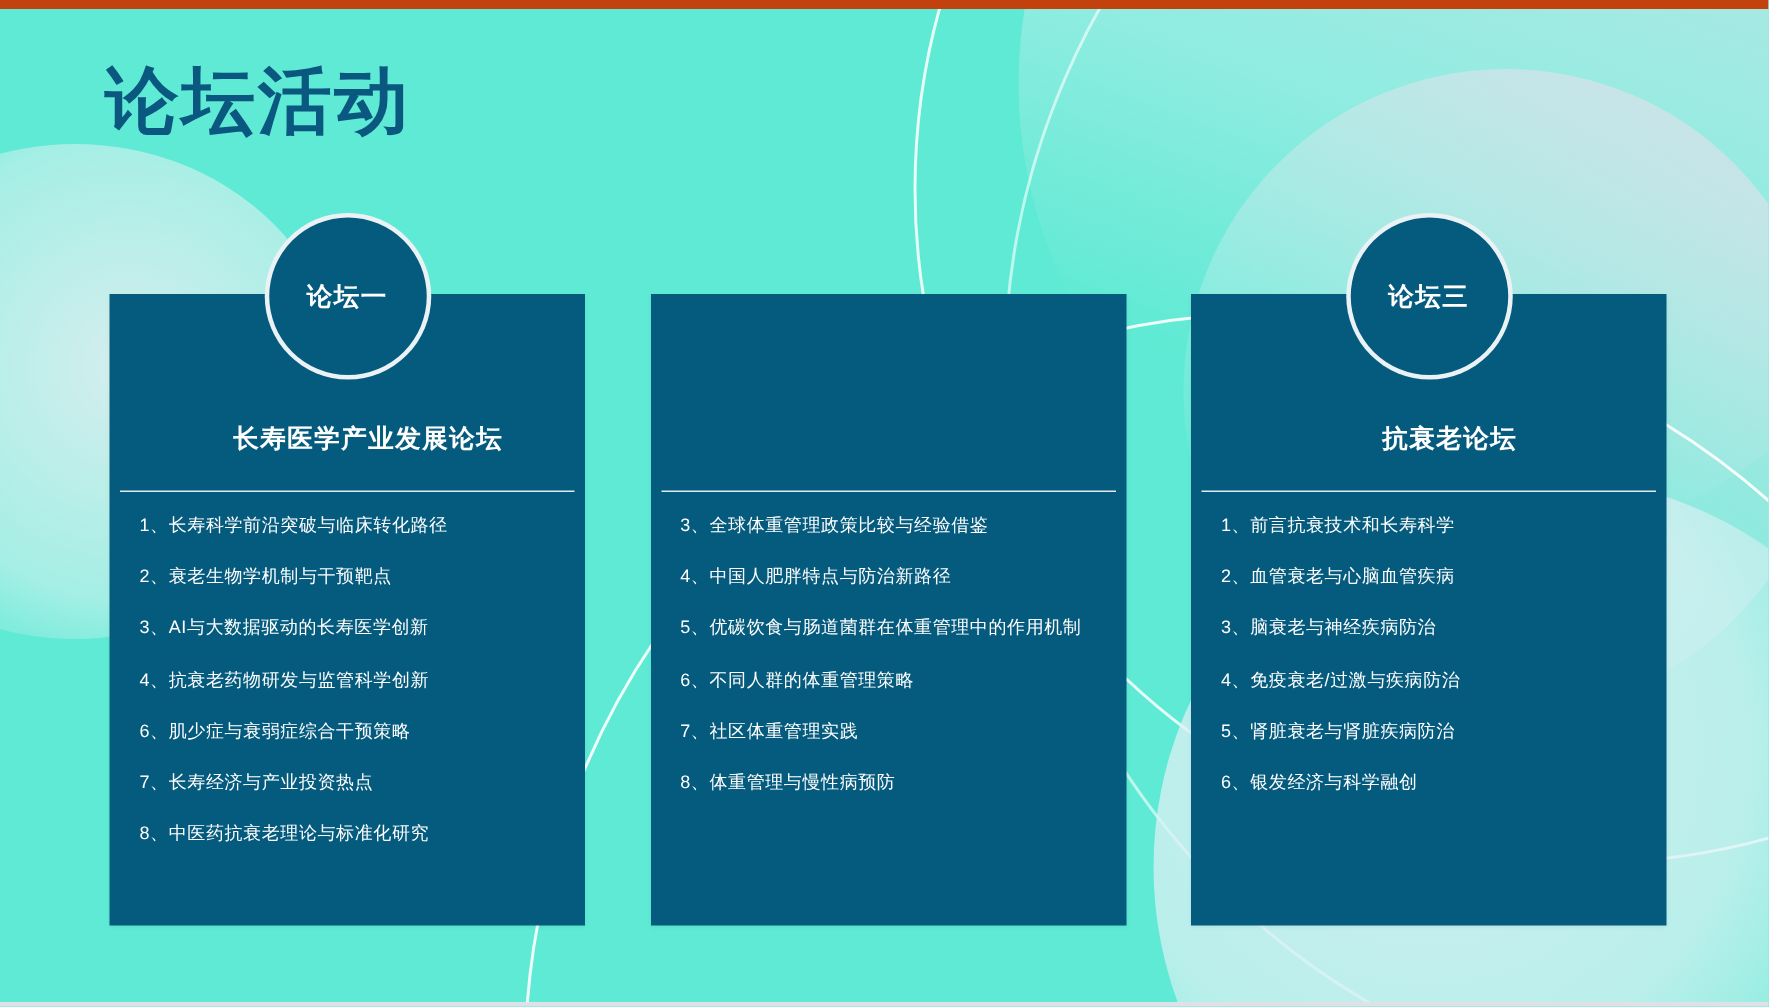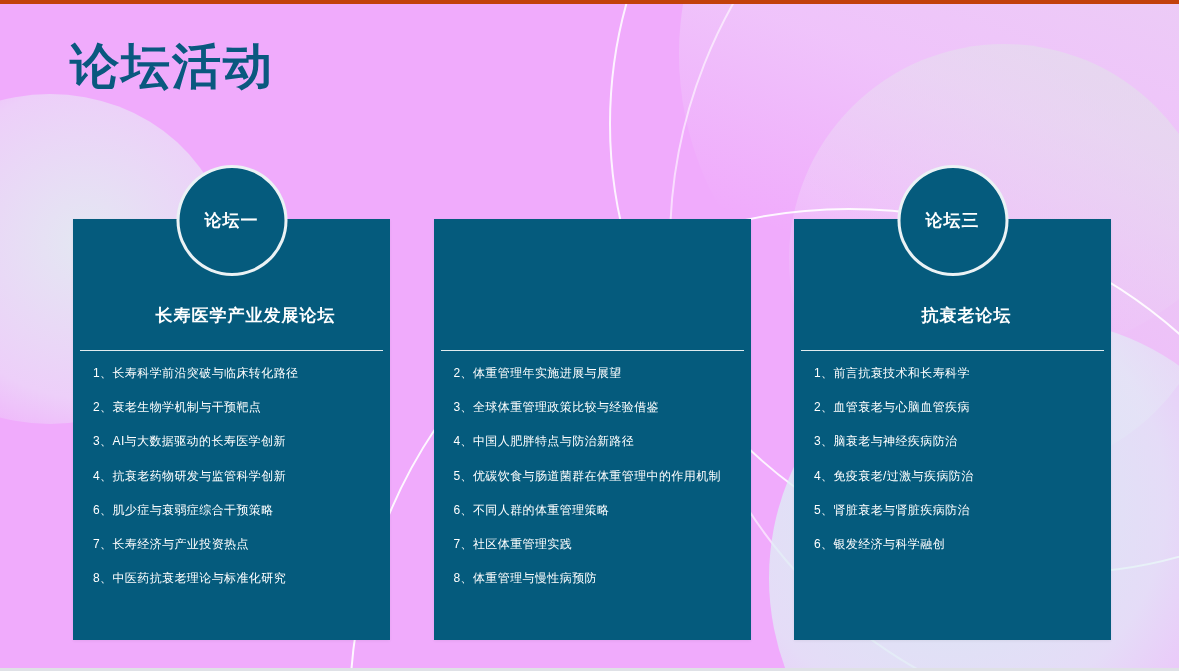--- a/index.html
+++ b/index.html
@@ -12,23 +12,23 @@
 
   body {
     font-family: "Liberation Sans", "DejaVu Sans", sans-serif;
     background: #e8eaed;
   }
 
   .slide {
     position: relative;
     width: 1179px;
     height: 671px;
-    background: #f0abfc;
+    background: #5eead4;
     overflow: hidden;
-    border-top: 4px solid #c2410c;
+    border-top: 6px solid #c2410c;
     border-bottom: 3px solid #dfe1e6;
   }
 
   
   .deco { position: absolute; pointer-events: none; }
 
   .deco-blob-tr {
     top: -260px; right: -120px;
     width: 620px; height: 620px;
     border-radius: 50%;
@@ -95,21 +95,20 @@
 
   
   .cards {
     position: absolute;
     left: 73px;
     top: 190px;
     width: 1038px;
     height: 421px;
     display: flex;
     justify-content: space-between;
-    margin-top: 25px;
   }
 
   .card {
     position: relative;
     width: 317px;
     height: 421px;
     background: #055b7d;
     box-shadow: 0 1px 3px rgba(0,0,0,.06);
   }
 
@@ -200,21 +199,20 @@
         <li>4、抗衰老药物研发与监管科学创新</li>
         <li>6、肌少症与衰弱症综合干预策略</li>
         <li>7、长寿经济与产业投资热点</li>
         <li>8、中医药抗衰老理论与标准化研究</li>
       </ul>
     </div>
 
     <div class="card">
       <div class="card-divider"></div>
       <ul class="card-list">
-        <li>2、体重管理年实施进展与展望</li>
         <li>3、全球体重管理政策比较与经验借鉴</li>
         <li>4、中国人肥胖特点与防治新路径</li>
         <li>5、优碳饮食与肠道菌群在体重管理中的作用机制</li>
         <li>6、不同人群的体重管理策略</li>
         <li>7、社区体重管理实践</li>
         <li>8、体重管理与慢性病预防</li>
       </ul>
     </div>
 
     <div class="card">

